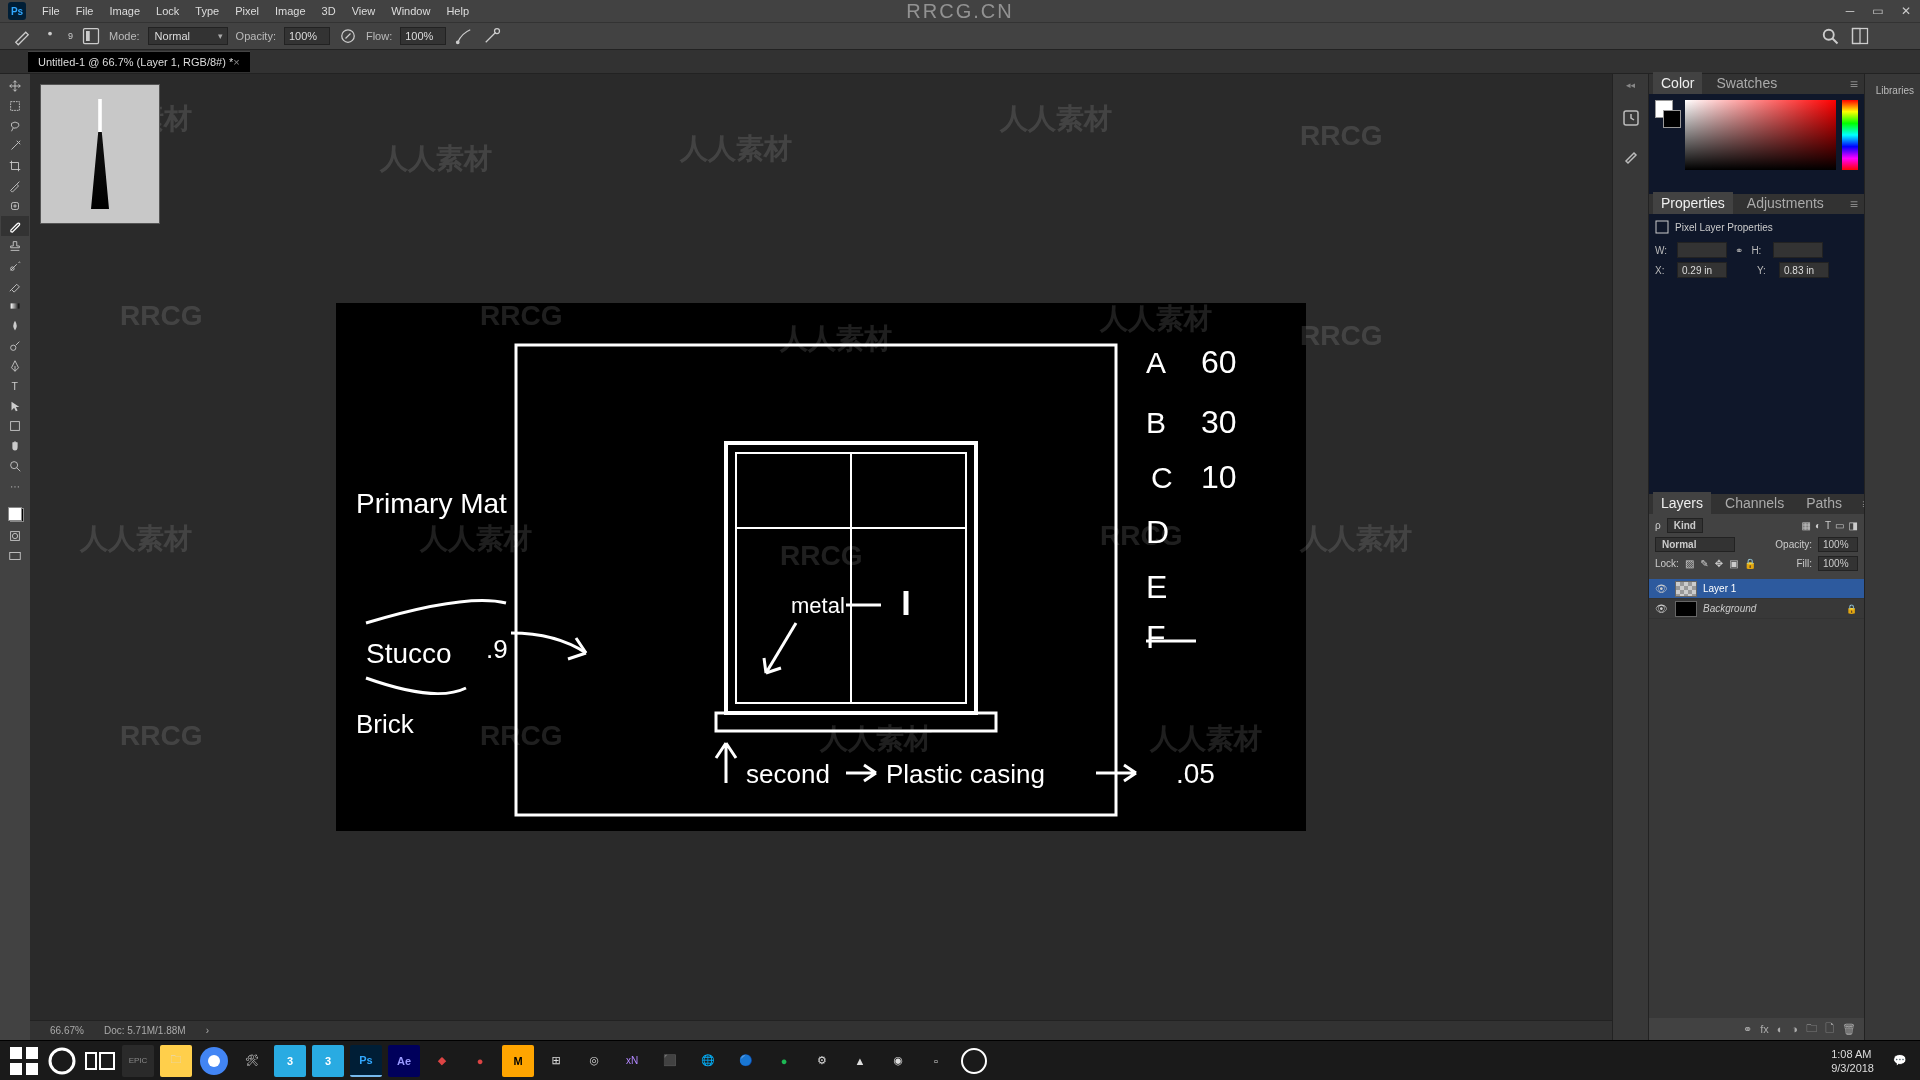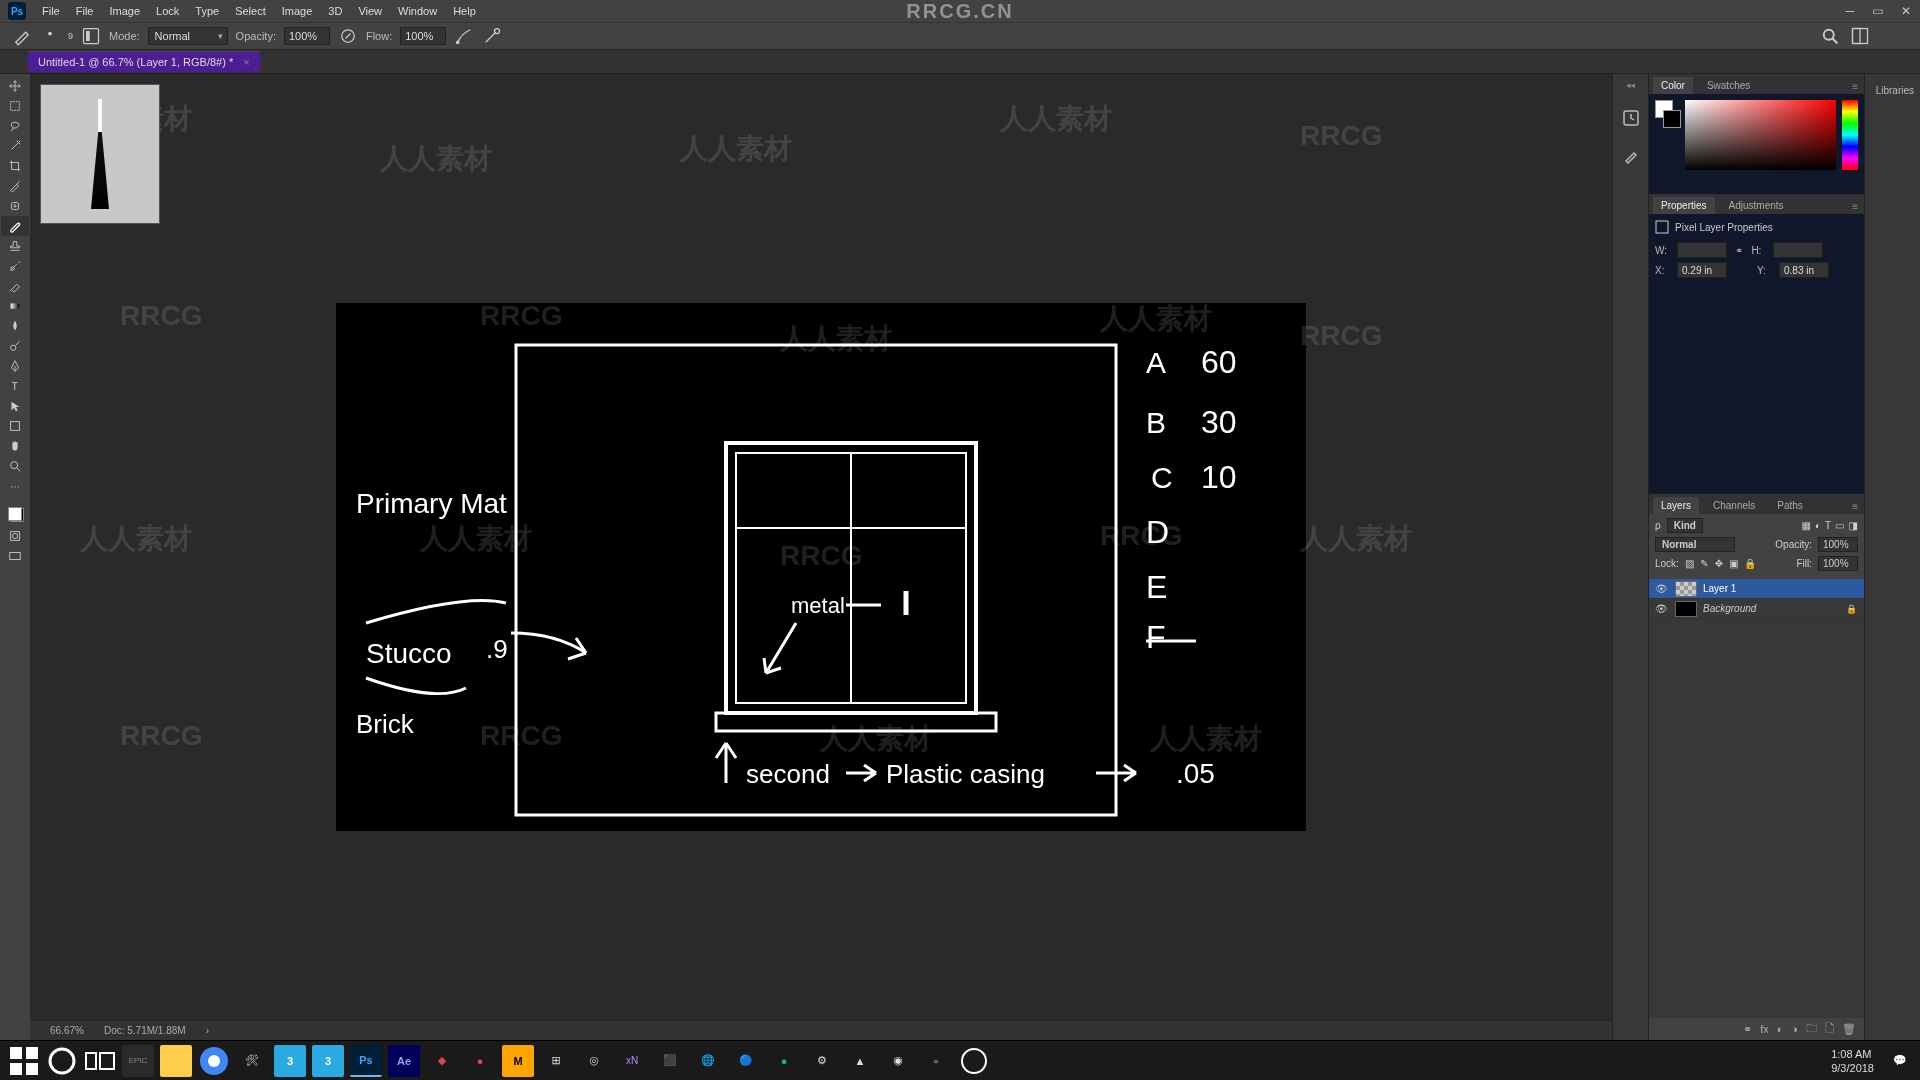--- a/index.html
+++ b/index.html
@@ -4,33 +4,33 @@
 <style>
 * { margin: 0; padding: 0; box-sizing: border-box; font-family: "Segoe UI", Tahoma, sans-serif; user-select: none; }
 body { width: 1920px; height: 1080px; background: #323232; color: #ccc; font-size: 11px; overflow: hidden; }
 
 
 .menubar { height: 22px; background: #424242; display: flex; align-items: center; padding: 0 8px; position: relative; }
 .ps-logo { width: 18px; height: 18px; background: #001e36; border-radius: 3px; display: flex; align-items: center; justify-content: center; color: #31a8ff; font-weight: bold; font-size: 10px; margin-right: 8px; }
 .menubar-item { padding: 0 8px; height: 100%; display: flex; align-items: center; color: #ddd; }
 .win-controls { position: absolute; right: 0; top: 0; display: flex; }
 .win-btn { width: 28px; height: 22px; display: flex; align-items: center; justify-content: center; color: #ccc; font-size: 12px; }
-.watermark { position: absolute; left: 50%; transform: translateX(-50%); font-size: 20px; font-weight: bold; color: rgba(200,200,200,0.6); letter-spacing: 2px; }
+.watermark { position: absolute; left: 50%; transform: translateX(-50%); font-size: 20px; font-weight: normal; color: rgba(200,200,200,0.6); letter-spacing: 2px; }
 
 
 .optionsbar { height: 28px; background: #424242; border-top: 1px solid #333; border-bottom: 1px solid #222; display: flex; align-items: center; padding: 0 12px; gap: 8px; }
 .opt-label { color: #bbb; }
 .opt-combo { background: #333; color: #ddd; border: 1px solid #222; height: 18px; padding: 0 18px 0 6px; font-size: 11px; display: inline-flex; align-items: center; position: relative; }
 .opt-combo::after { content: "▾"; position: absolute; right: 4px; font-size: 9px; color: #aaa; }
 .opt-input { background: #333; color: #ddd; border: 1px solid #222; height: 18px; width: 46px; padding: 0 4px; font-size: 11px; }
 .icon-btn { width: 20px; height: 20px; display: flex; align-items: center; justify-content: center; color: #ccc; }
 
 
 .doc-tabs { height: 24px; background: #323232; border-bottom: 1px solid #222; display: flex; align-items: center; padding-left: 28px; }
-.doc-tab { background: #4c1d95; color: #ddd; padding: 4px 10px; font-size: 11px; display: flex; align-items: center; gap: 10px; border-top: 1px solid #444; }
+.doc-tab { background: #000000; color: #ddd; padding: 4px 10px; font-size: 11px; display: flex; align-items: center; gap: 0; border-top: 1px solid #444; }
 .doc-tab .x { color: #888; font-size: 11px; }
 
 
 .main { display: flex; height: calc(100% - 22px - 28px - 24px - 40px); background: #2a2a2a; }
 
 
 .toolbar { width: 30px; background: #424242; display: flex; flex-direction: column; padding: 2px 0; }
 .tool { width: 28px; height: 20px; display: flex; align-items: center; justify-content: center; color: #ccc; margin: 0 auto; }
 .tool svg { width: 14px; height: 14px; }
 .tool.active { background: #333; }
@@ -46,21 +46,21 @@
 .canvas { background: #000; width: 970px; height: 528px; position: relative; margin-top: 40px; }
 .canvas svg { position: absolute; left: 0; top: 0; width: 100%; height: 100%; }
 .status-line { height: 20px; background: #323232; display: flex; align-items: center; gap: 20px; padding: 0 20px; color: #aaa; font-size: 10px; border-top: 1px solid #222; }
 
 
 .right-strip { width: 36px; background: #383838; border-left: 1px solid #222; padding-top: 6px; display: flex; flex-direction: column; gap: 18px; align-items: center; }
 .right-strip .strip-icon { width: 20px; height: 20px; color: #bbb; }
 
 
 .panels { width: 216px; background: #383838; display: flex; flex-direction: column; border-left: 1px solid #222; }
-.panel-tabs { height: 20px; background: #323232; display: flex; align-items: flex-end; padding-left: 4px; gap: 6px; font-size: 10px; }
+.panel-tabs { height: 20px; background: #323232; display: flex; align-items: flex-end; padding-left: 4px; gap: 6px; font-size: 14px; }
 .panel-tab { padding: 3px 8px; color: #aaa; }
 .panel-tab.active { background: #424242; color: #eee; }
 .panel-body { background: #0f172a; padding: 6px; }
 
 .color-panel { height: 100px; }
 .color-picker { display: flex; gap: 6px; height: 80px; }
 .mini-swatches { width: 24px; }
 .mini-fg { width: 18px; height: 18px; background: #fff; border: 1px solid #999; }
 .mini-bg { width: 18px; height: 18px; background: #000; border: 1px solid #999; margin-top: -8px; margin-left: 8px; }
 .color-field { flex: 1; height: 70px; background: linear-gradient(to right, #fff, #f00); position: relative; }
@@ -106,21 +106,21 @@
 </head>
 <body>
 
 <div class="menubar">
   <div class="ps-logo">Ps</div>
   <div class="menubar-item">File</div>
   <div class="menubar-item">File</div>
   <div class="menubar-item">Image</div>
   <div class="menubar-item">Lock</div>
   <div class="menubar-item">Type</div>
-  <div class="menubar-item">Select</div>
+  <div class="menubar-item">Pixel</div>
   <div class="menubar-item">Image</div>
   <div class="menubar-item">3D</div>
   <div class="menubar-item">View</div>
   <div class="menubar-item">Window</div>
   <div class="menubar-item">Help</div>
   <div class="watermark">RRCG.CN</div>
   <div class="win-controls">
     <div class="win-btn">─</div>
     <div class="win-btn">▭</div>
     <div class="win-btn">✕</div>

